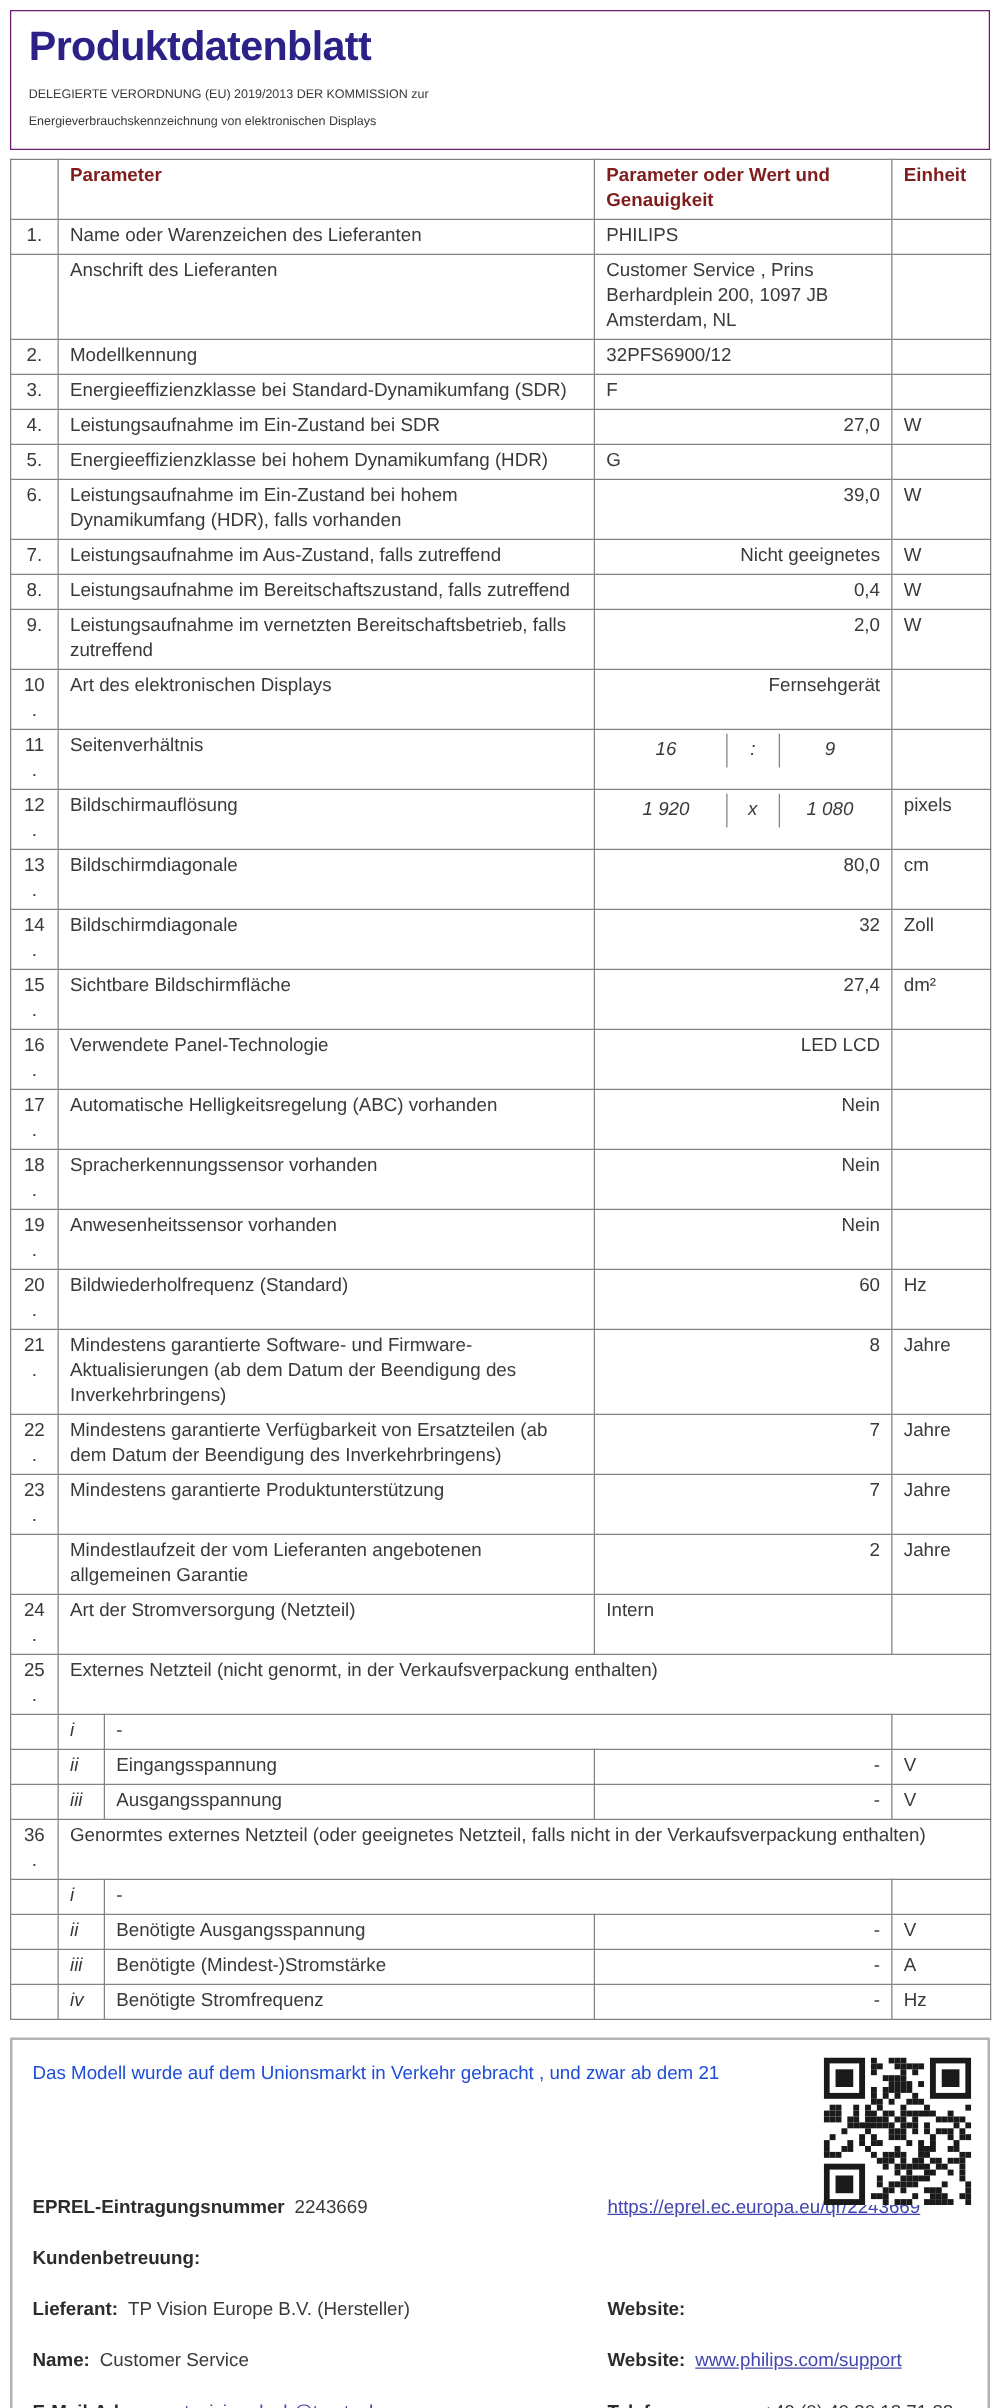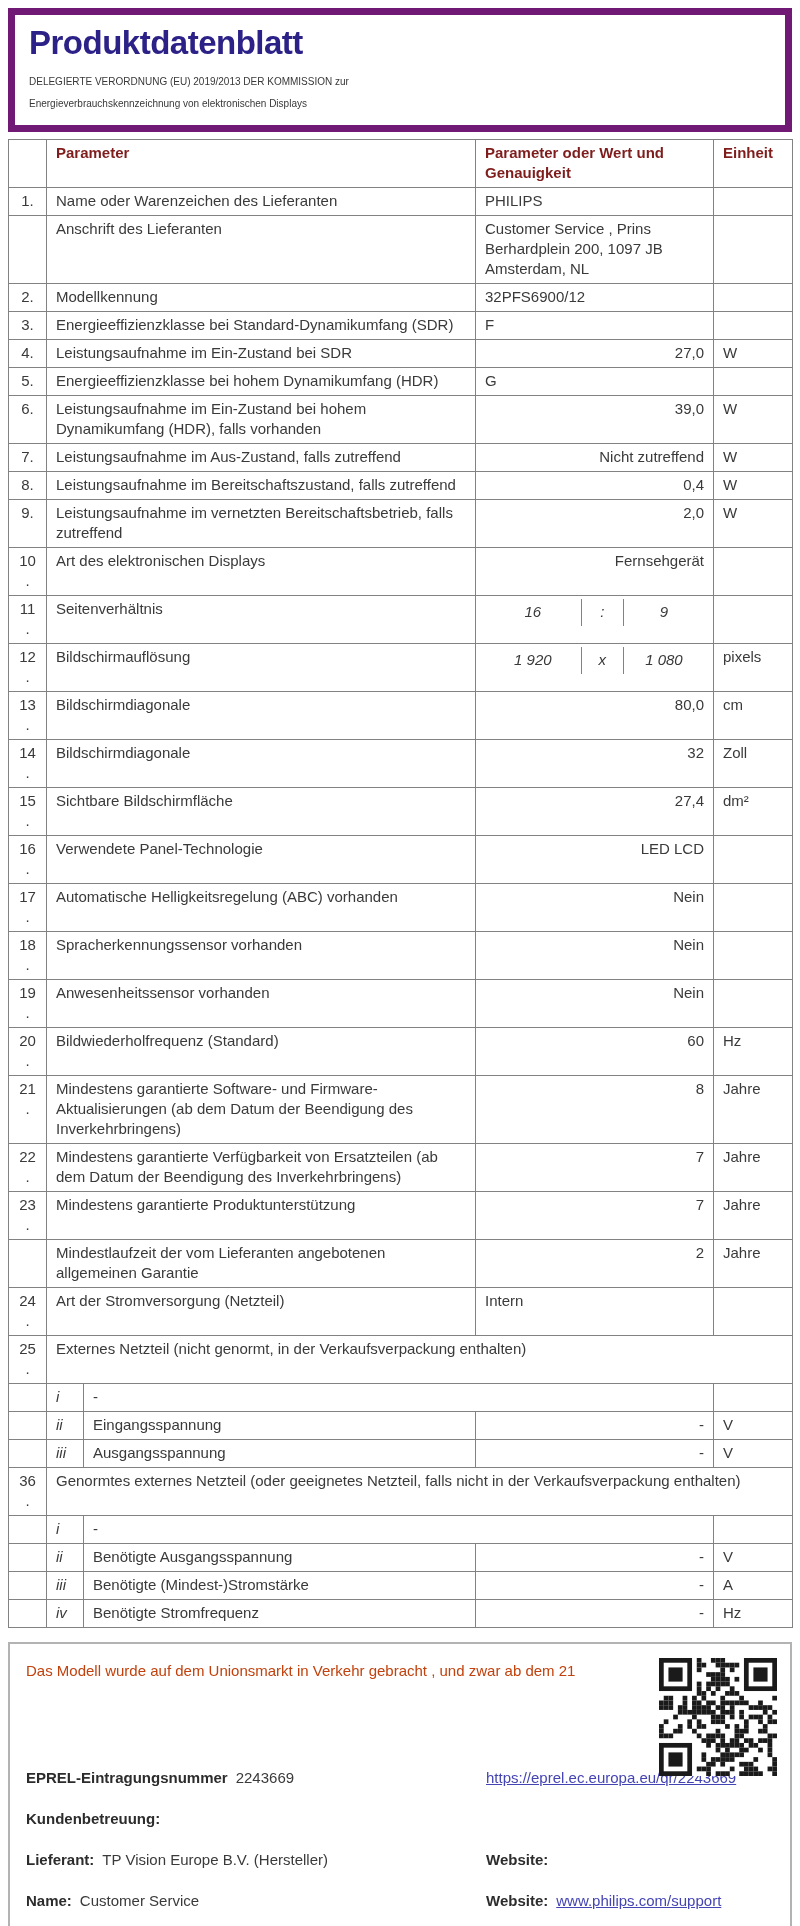--- a/index.html
+++ b/index.html
@@ -1,41 +1,41 @@
 <!DOCTYPE html>
 <html lang="de"><head>
 <meta charset="utf-8">
 <style>
   html,body{margin:0;padding:0;background:#fff;}
   body{width:800px;font-family:"Liberation Sans","DejaVu Sans",sans-serif;color:#3a3a3a;}
   .page{padding:8px 8px 8px 8px;}
 
   
-  .title-box{border:7px solid #701a75;padding:8px 14px 10px 14px;margin-bottom:7px;}
+  .title-box{border:1px solid #701a75;padding:8px 14px 10px 14px;margin-bottom:7px;}
   .doc-title{color:#2b2187;font-size:33px;font-weight:bold;letter-spacing:-0.5px;line-height:40px;margin:0 0 8px 0;}
   .doc-subtitle{font-size:10px;line-height:22px;color:#383838;}
 
   
   table.spec{border-collapse:collapse;table-layout:fixed;width:784px;font-size:15px;color:#3a3a3a;}
   table.spec td,table.spec th{border:1px solid #828282;padding:3px 9px 4px 9px;vertical-align:top;line-height:20px;word-wrap:break-word;}
   table.spec th{font-weight:bold;text-align:left;color:#7f1d1d;}
   td.num,th.num{text-align:center;padding-left:2px;padding-right:2px;}
   td.subnum{font-style:italic;text-align:left;padding-left:10px;}
   td.val-right{text-align:right;}
   td.val-left{text-align:left;}
   td.section-cell{padding-right:30px;}
   td.splitcell{padding:0;font-style:italic;}
   .split{display:flex;width:100%;}
   .split .p1{flex:0 0 40%;text-align:center;padding:3px 4px 4px;}
   .split .p2{flex:0 0 17%;text-align:center;padding:3px 2px 4px;border-left:1px solid #828282;border-right:1px solid #828282;}
   .split .p3{flex:1;text-align:center;padding:3px 4px 4px;}
 
   
   .footer-box{border:2px solid #b3b3b3;margin-top:14px;padding:14px 16px 12px 16px;position:relative;font-size:15px;line-height:21px;}
-  .market-note{margin:2px 130px 86px 0;color:#c2410c;}
+  .market-note{margin:2px 130px 86px 0;color:#1d4ed8;}
   .qr{position:absolute;top:14px;right:13px;width:118px;height:118px;background:#fff;}
   .f-row{display:flex;margin-bottom:20px;}
   .f-left{flex:0 0 460px;padding-right:0;}
   .f-right{flex:0 0 292px;}
   .f-label{font-weight:bold;color:#2c2c2c;margin-right:8px;}
   a.doc-link{color:#4444b3;text-decoration:underline;word-break:break-all;}
 </style>
 </head>
 <body>
 
@@ -104,21 +104,21 @@
         </tr>
         <tr>
           <td class="num">6.</td>
           <td colspan="2">Leistungsaufnahme im Ein-Zustand bei hohem Dynamikumfang (HDR), falls vorhanden</td>
           <td class="val-right">39,0</td>
           <td>W</td>
         </tr>
         <tr>
           <td class="num">7.</td>
           <td colspan="2">Leistungsaufnahme im Aus-Zustand, falls zutreffend</td>
-          <td class="val-right">Nicht zutreffend</td>
+          <td class="val-right">Nicht geeignetes</td>
           <td>W</td>
         </tr>
         <tr>
           <td class="num">8.</td>
           <td colspan="2">Leistungsaufnahme im Bereitschaftszustand, falls zutreffend</td>
           <td class="val-right">0,4</td>
           <td>W</td>
         </tr>
         <tr>
           <td class="num">9.</td>

